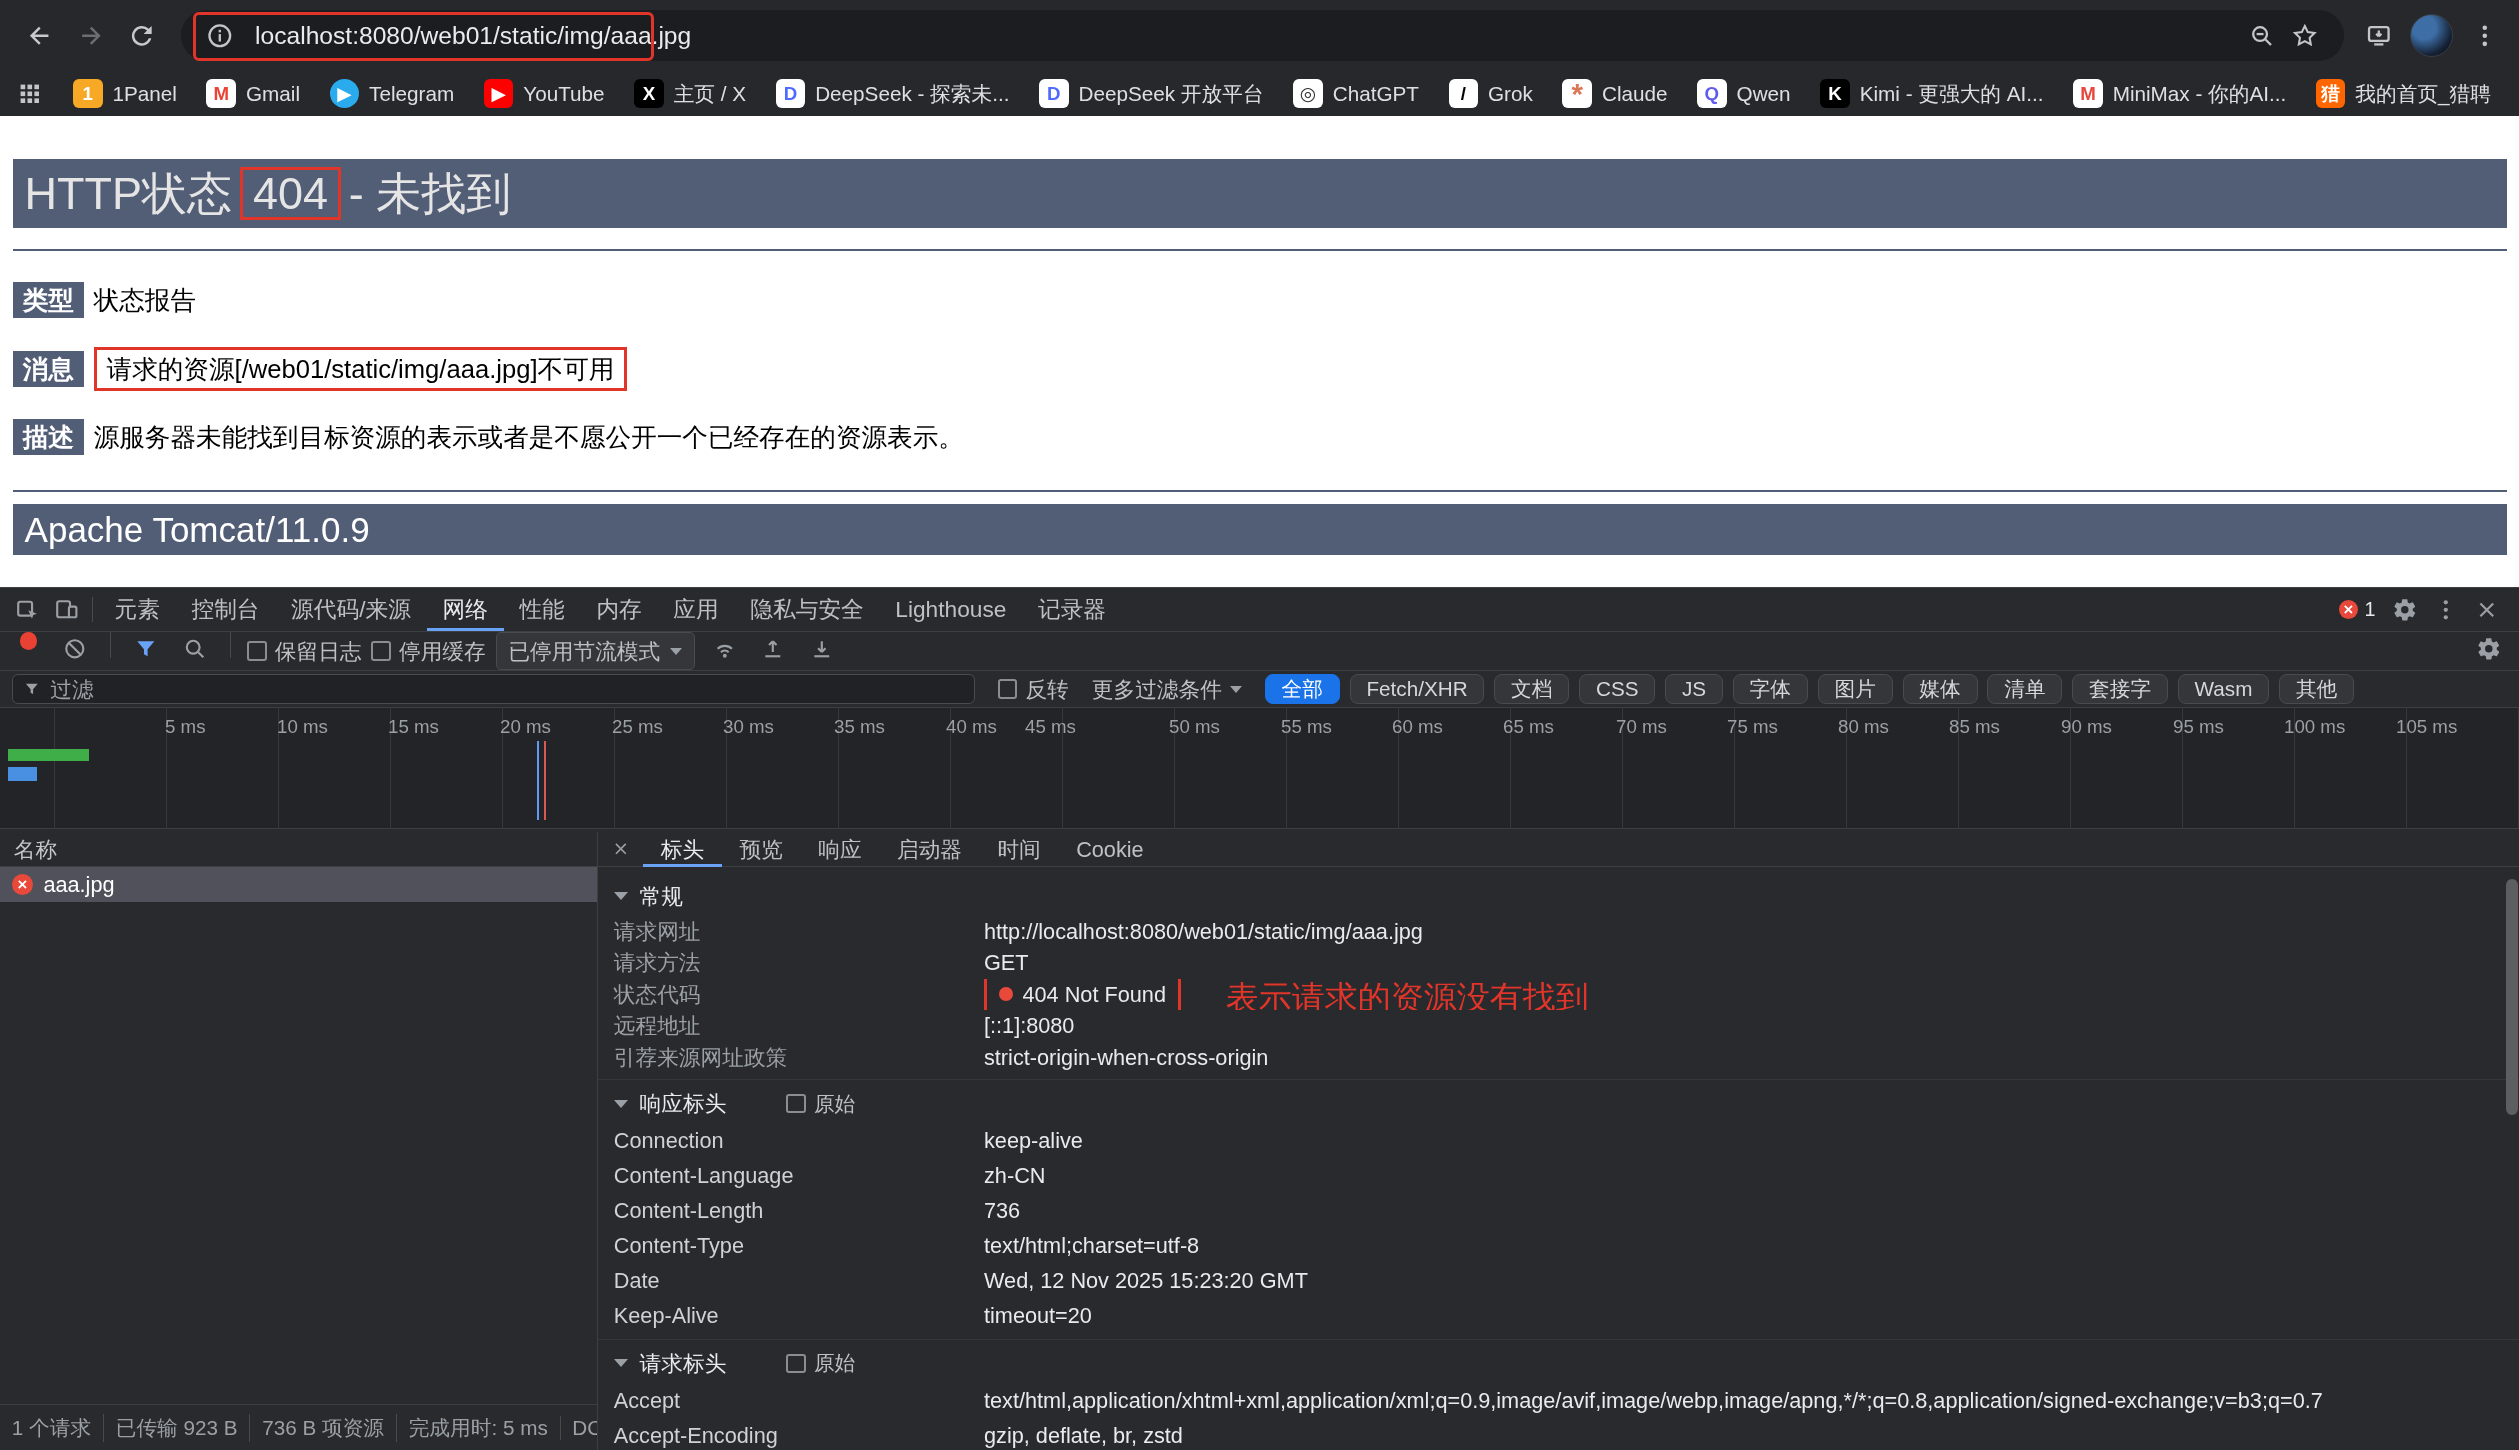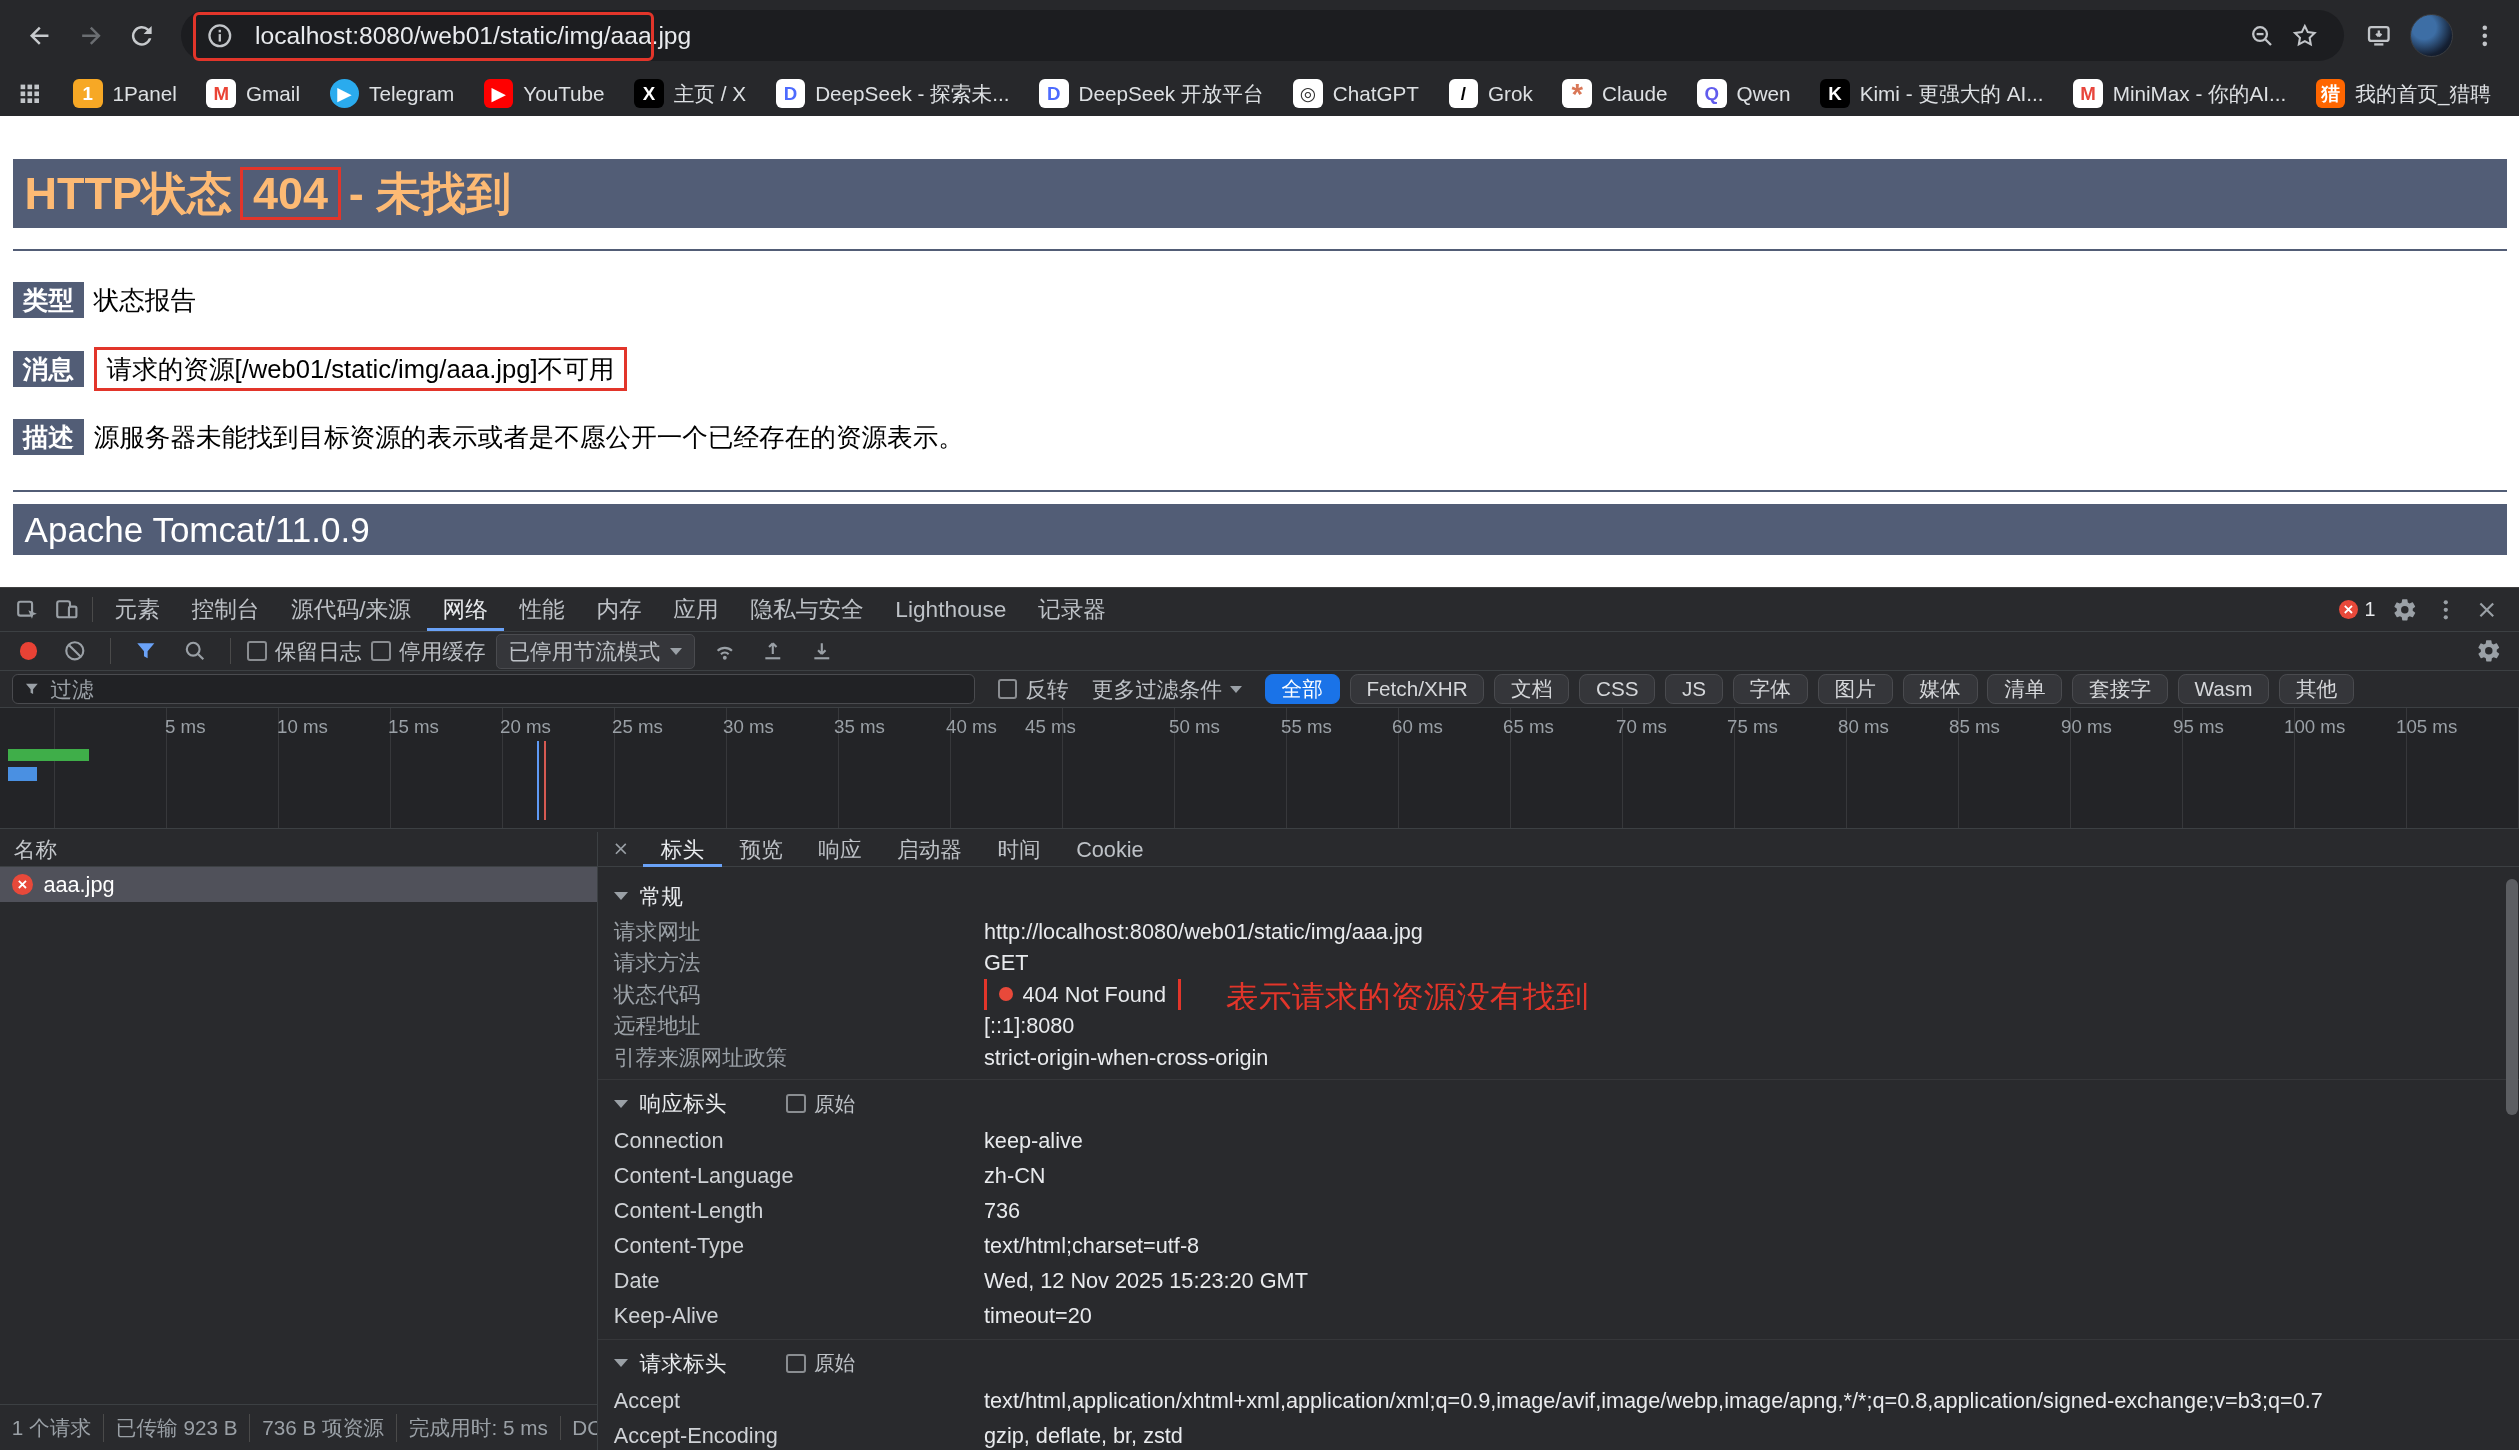--- a/index.html
+++ b/index.html
@@ -26,21 +26,21 @@
     background:radial-gradient(circle at 32% 30%,#3d6ea5 0 30%,#152033 70%,#0a0f18 100%);
     border:1px solid #3a3d42}
   .bookmarks{height:45px;display:flex;align-items:center;gap:29.6px;padding:0 15.8px;
     color:#dde0e3;font-size:20.7px;white-space:nowrap;overflow:hidden}
   .bm{display:flex;align-items:center;gap:9.9px;flex:0 0 auto}
   .fav{width:29.6px;height:29.6px;border-radius:5.9px;display:flex;align-items:center;
     justify-content:center;font-size:18.7px;font-weight:bold;flex:0 0 auto}
 
   
   .page{height:471px;padding:0 12.8px;background:#fff;color:#000;overflow:hidden}
-  .page h1{margin-top:43px;background:#525d76;color:#fdba74;font-size:45px;font-weight:bold;
+  .page h1{margin-top:43px;background:#525d76;color:#e5e5e5;font-size:45px;font-weight:normal;
     padding:7.9px 11.8px;line-height:53px}
   .code-box{display:inline-block;border:3px solid #e2352a;padding:0 9.9px;margin:0 7.9px;line-height:47px}
   .tline{border:none;border-top:2px solid #525d76;margin-top:21.7px}
   .tline2{border:none;border-top:2px solid #525d76;margin-top:33px}
   .page p{margin-top:29.6px;font-size:25.6px;line-height:39px}
   .page p b{background:#525d76;color:#fff;padding:3.9px 9.9px;font-weight:bold;margin-right:9.9px}
   .msg-box{border:3px solid #e2352a;padding:4.9px 9.9px}
   .page h2{margin-top:11.8px;background:#525d76;color:#fff;font-size:35px;font-weight:normal;
     padding:5.9px 11.8px;line-height:39px}
 
@@ -54,21 +54,21 @@
   .dt-tabs{height:43px;display:flex;align-items:center;padding:0 7.9px}
   .dtab-top{padding:0 15.8px;height:43px;line-height:43px;color:#bdc1c6;flex:0 0 auto}
   .dtab-top.active{color:#e8eaed;box-shadow:inset 0 -3px 0 #6aa2f7}
   .dt-tabs .right{margin-left:auto;display:flex;align-items:center;gap:2px;padding-right:5.9px}
   .err-badge{display:flex;align-items:center;gap:5.9px;margin-right:7.9px}
   .err-dot{width:19.7px;height:19.7px;border-radius:50%;background:#e8493a;display:flex;
     align-items:center;justify-content:center}
   .err-dot svg{width:10.8px;height:10.8px}
   .err-count{color:#e8eaed;font-size:19.7px}
 
-  .dt-net{height:39px;display:flex;align-items:center;gap:9.9px;padding:0 11.8px;border-top:1px solid #3c4043}
+  .dt-net{height:39px;display:flex;gap:9.9px;padding:0 11.8px;border-top:1px solid #3c4043}
   .rec{width:17.7px;height:17.7px;border-radius:50%;background:#e94235;margin:0 7.9px;flex:0 0 auto}
   .chk{width:19.7px;height:19.7px;border:2px solid #8a8d91;border-radius:3px;flex:0 0 auto}
   .chk-lab{display:flex;align-items:center;gap:7.9px;color:#bdc1c6;font-size:21.7px;flex:0 0 auto}
   .throttle{display:flex;align-items:center;gap:9.9px;background:#35363a;border:1px solid #4a4b4f;
     border-radius:4.9px;padding:2px 11.8px;color:#bdc1c6;font-size:21.7px;flex:0 0 auto}
   .caret{width:0;height:0;border-left:6.9px solid transparent;border-right:6.9px solid transparent;
     border-top:7.9px solid #9aa0a6}
   .dt-net .right{margin-left:auto}
 
   .dt-filter{height:37px;display:flex;align-items:center;gap:23px;padding:0 11.8px;

